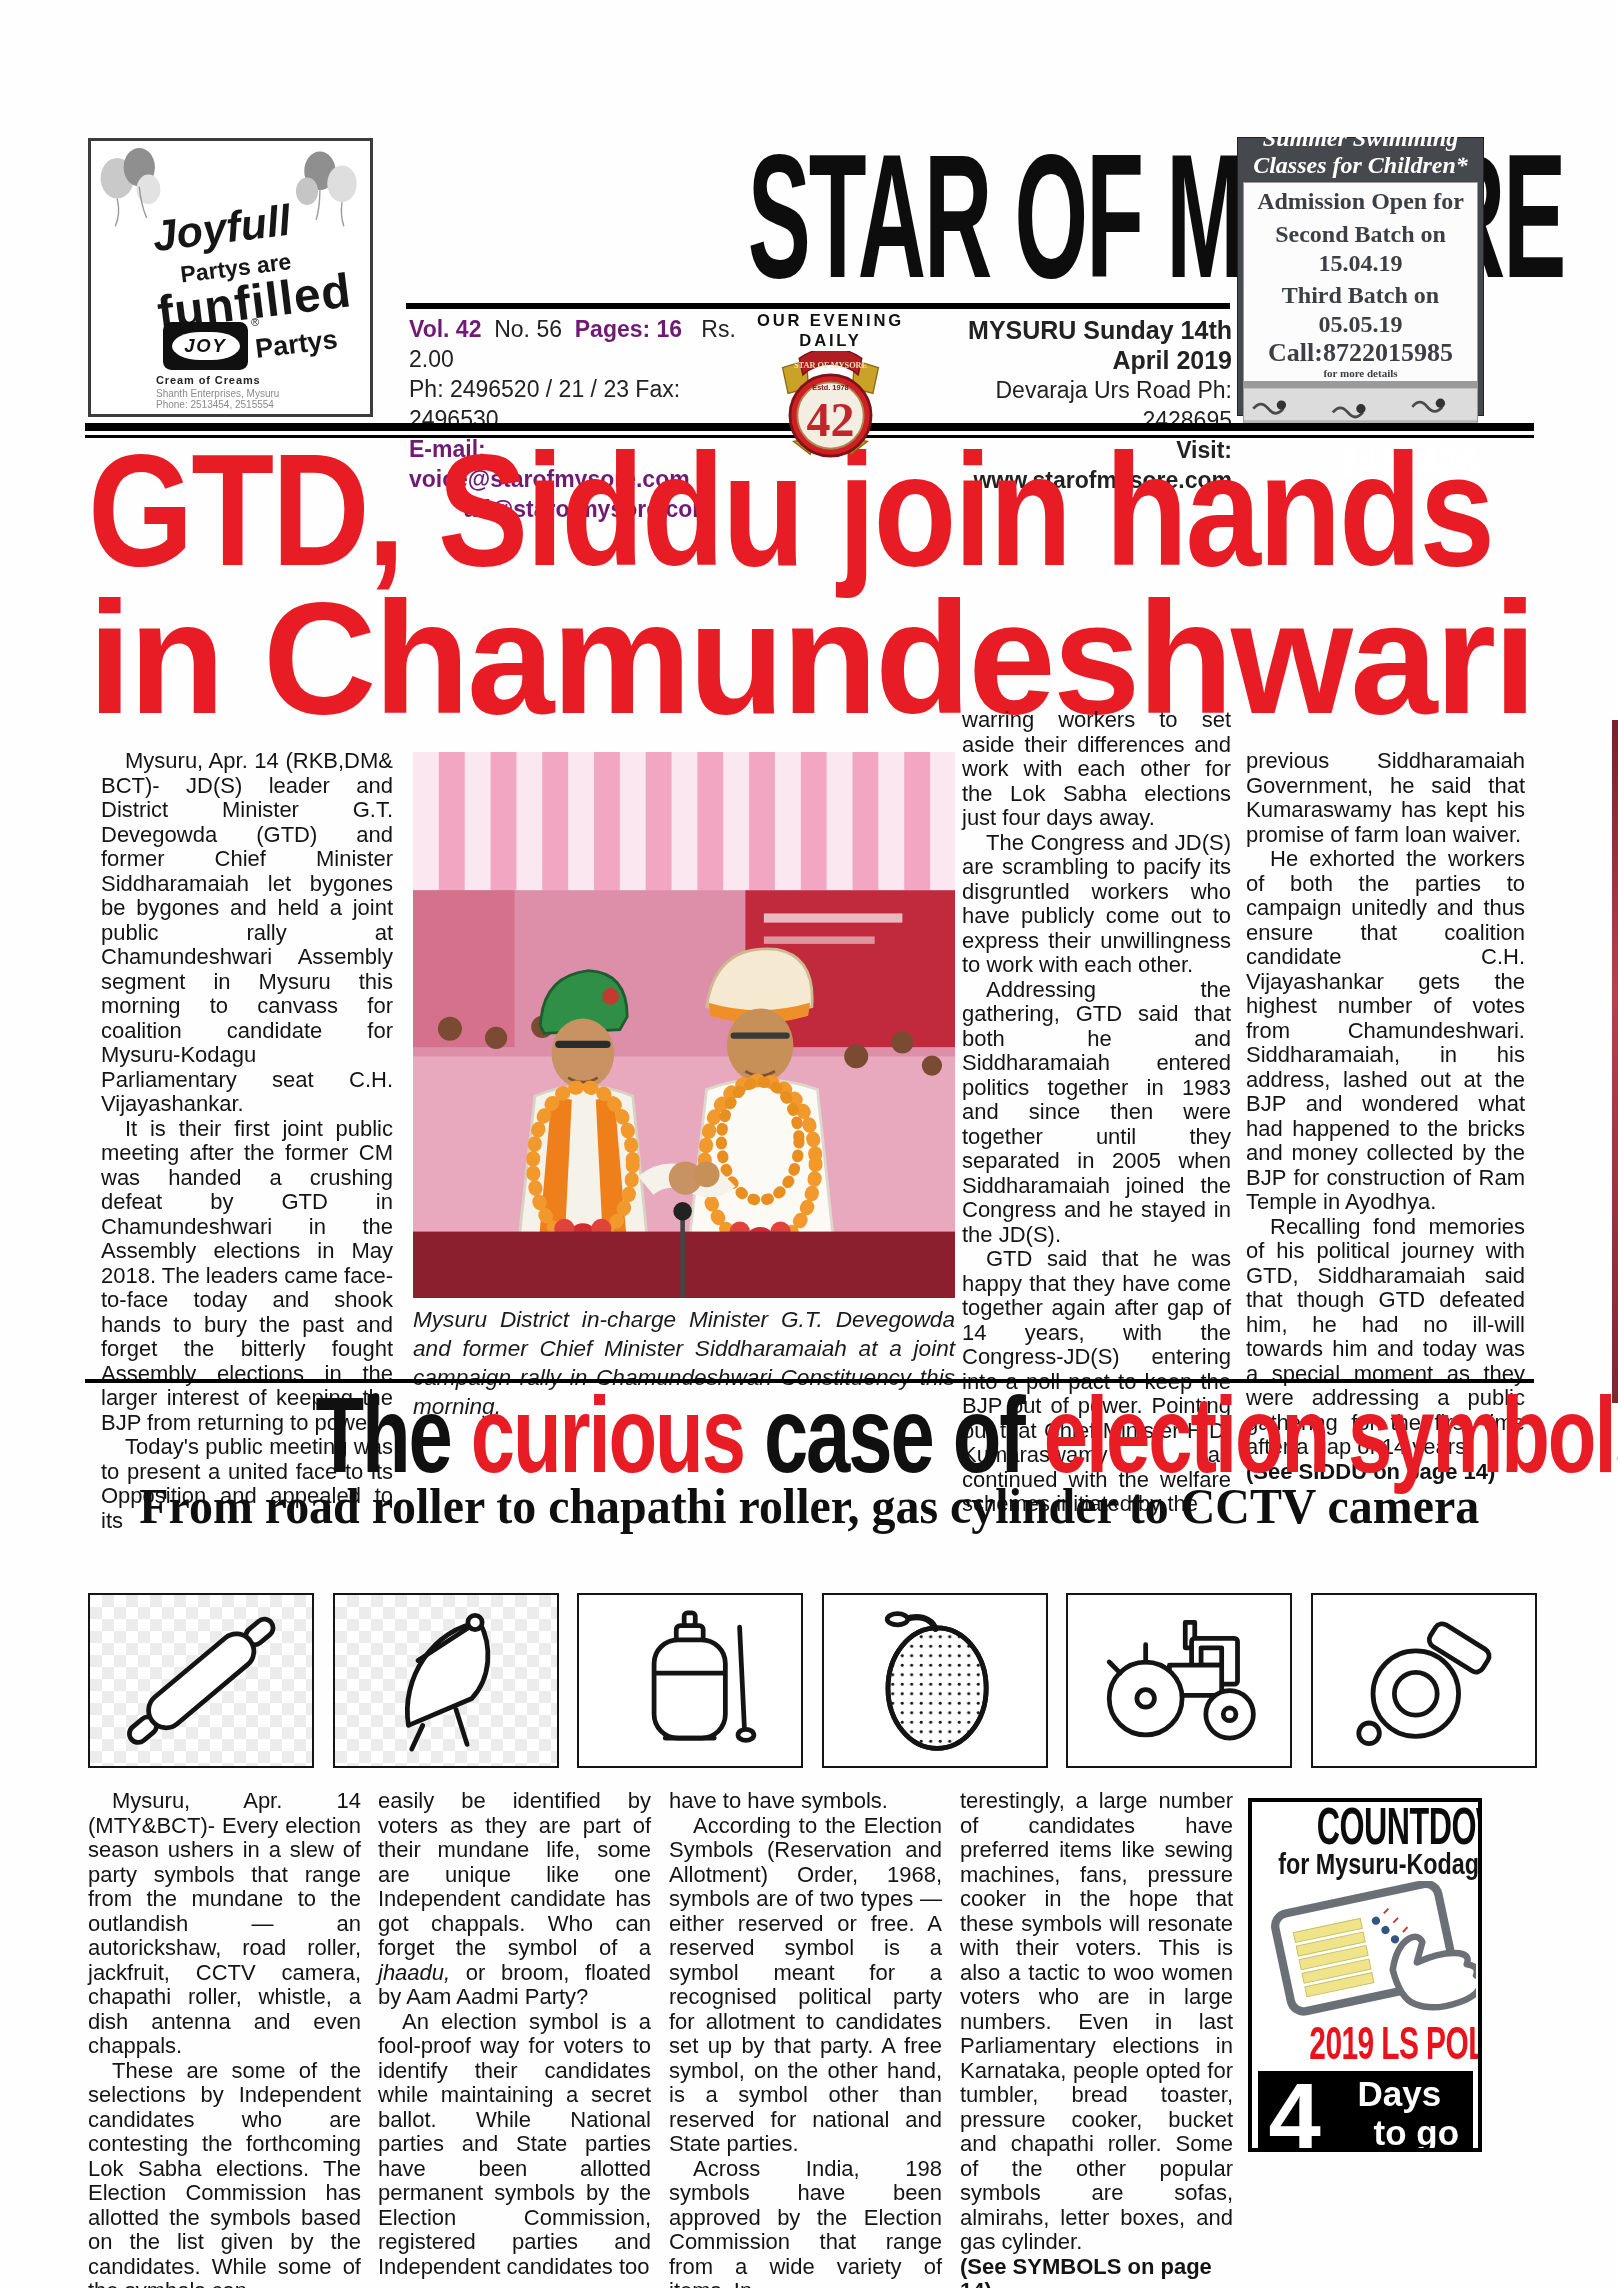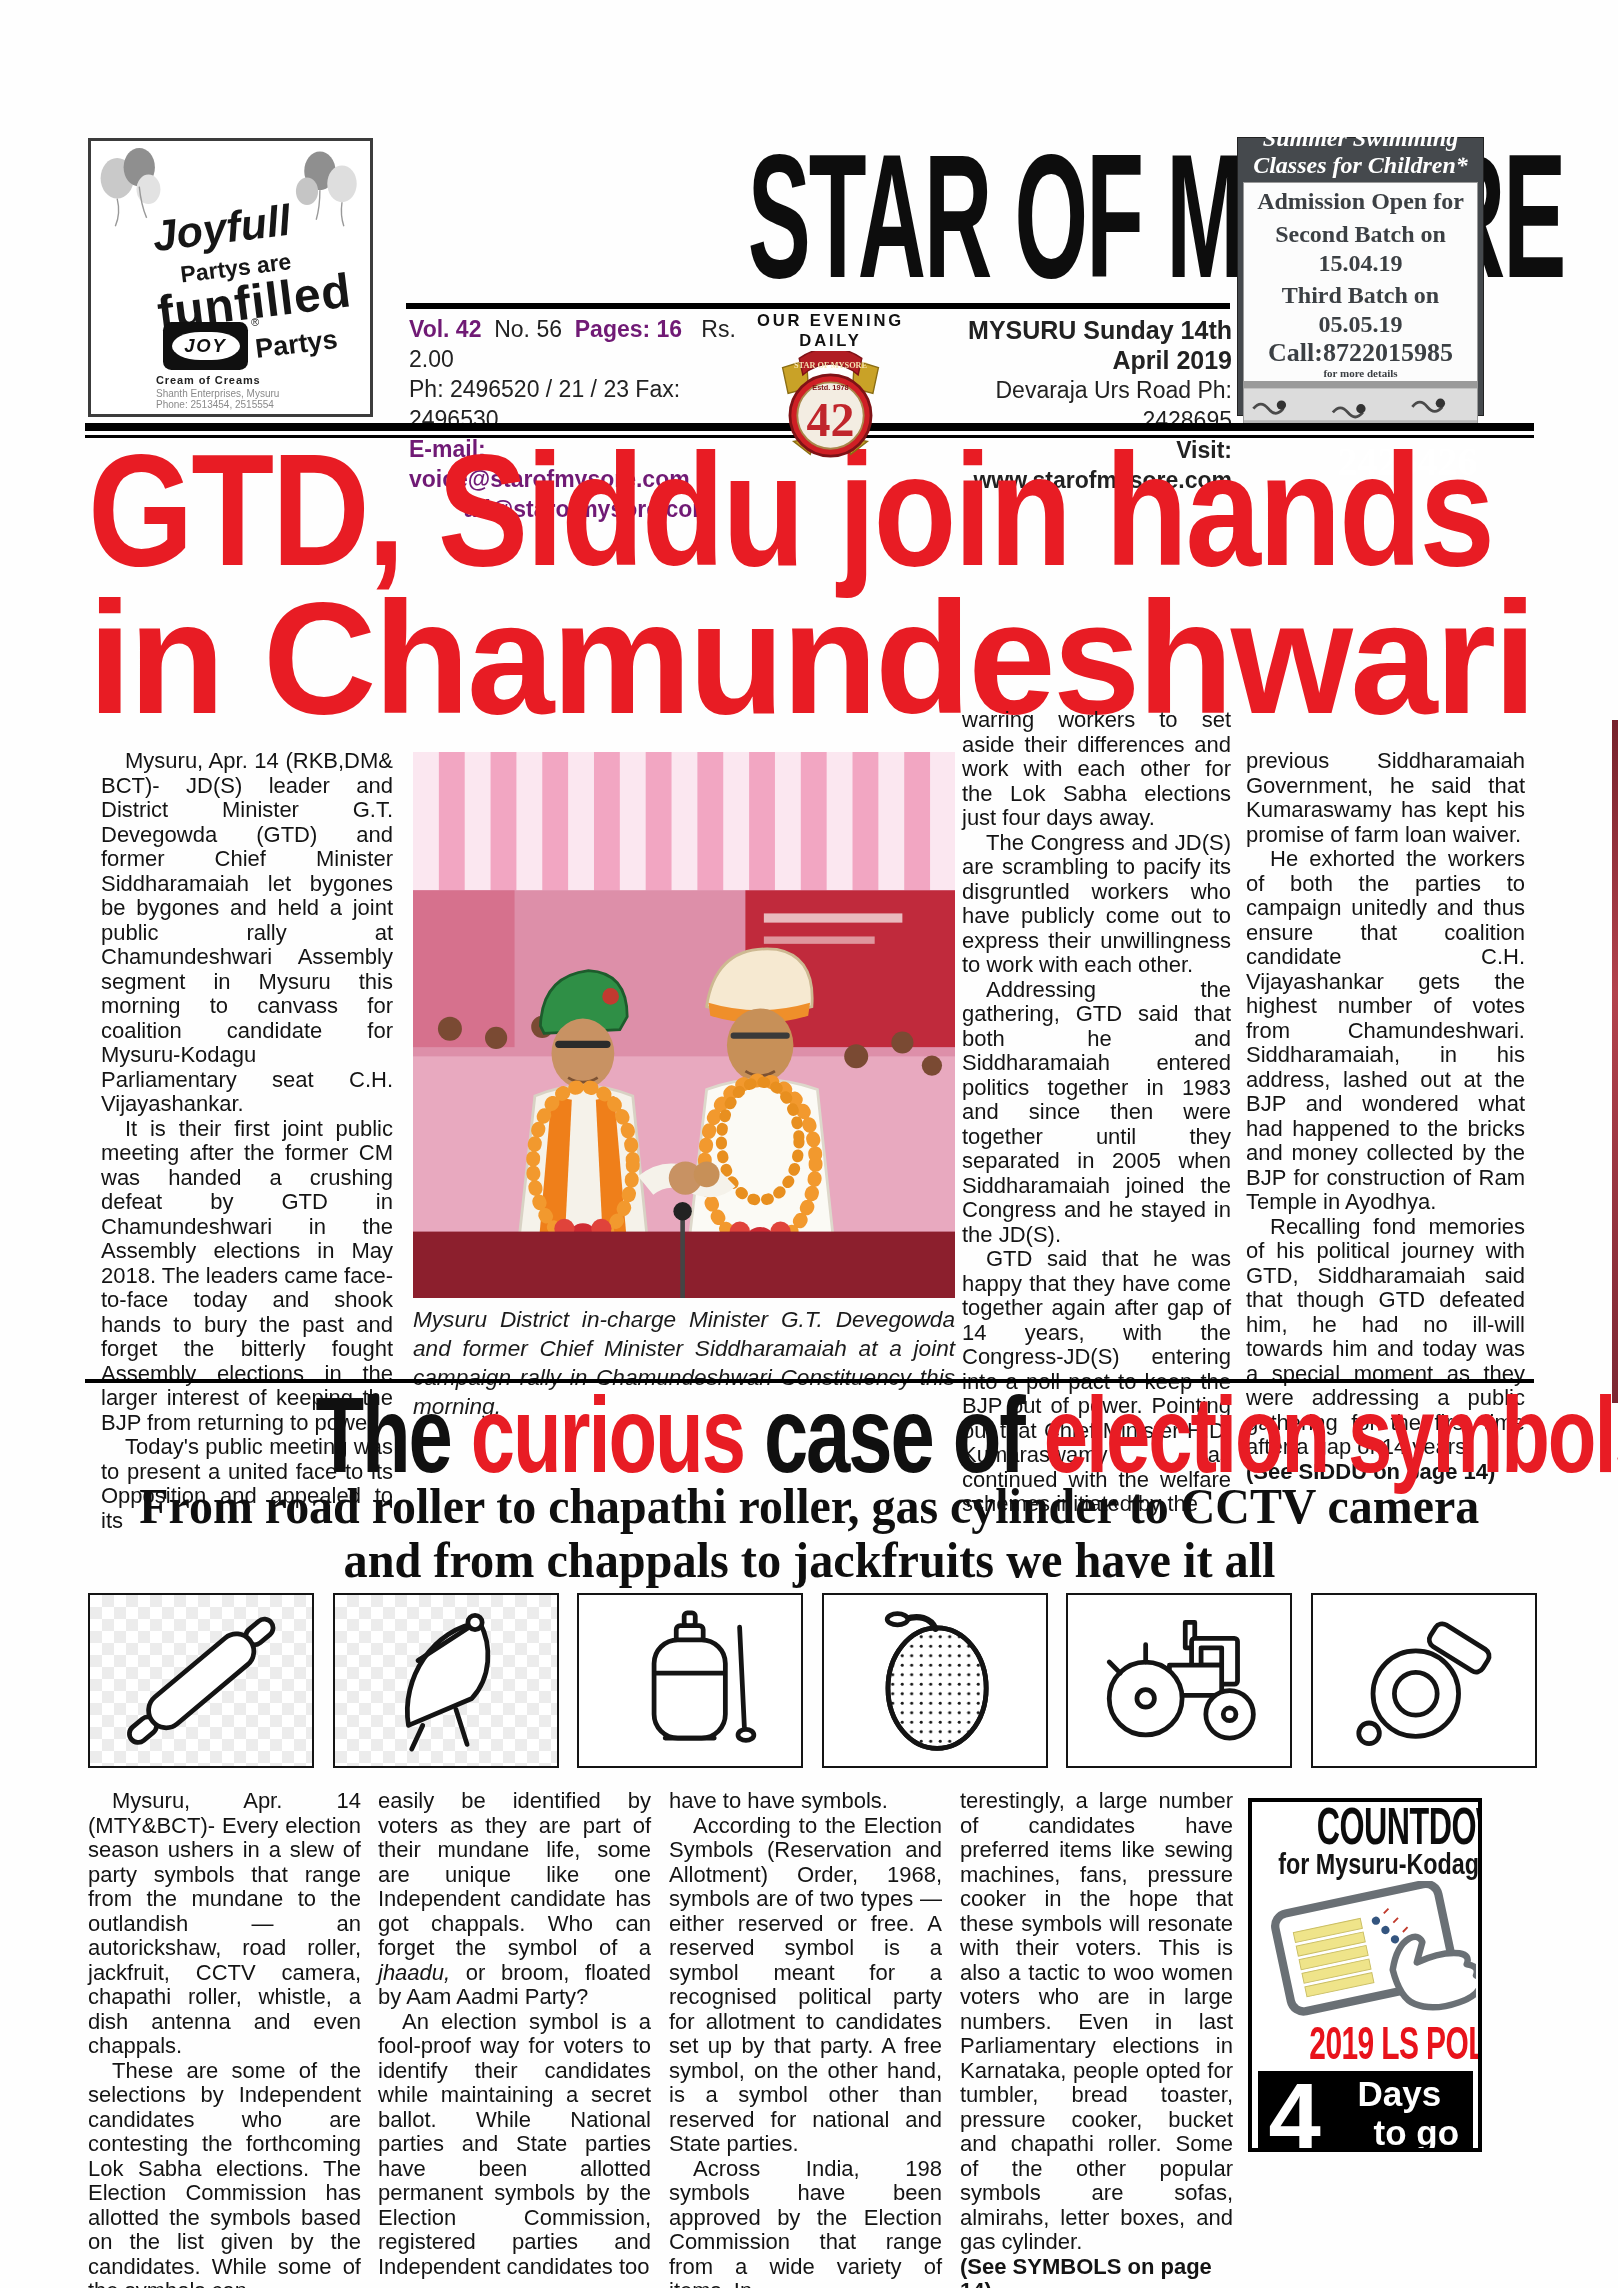--- a/index.html
+++ b/index.html
@@ -284,21 +284,20 @@
     <p class="see">(See SIDDU on page 14)</p>
   </div>
 
   <div class="abs rule2"></div>
 
   <div class="abs hl2">
     <span class="w" data-fit="1455" style="transform: scaleX(0.744293);"><span class="k">The </span><span class="r">curious </span><span class="k">case of </span><span class="r">election symbols</span></span>
   </div>
   <div class="abs subhead">
     <div class="ln"><span data-fit="1445" style="transform: scaleX(0.939322);">From road roller to chapathi roller, gas cylinder to CCTV camera</span></div>
-    <div class="ln"><span data-fit="1005" style="transform: scaleX(0.946035);">and from chappals to jackfruits we have it all</span></div>
   </div>
 
   <div class="abs symrow">
     <div class="symbox checker" title="Chapathi roller">
       <svg viewBox="0 0 210 190">
         <g class="icon" transform="rotate(-40 105 95)">
           <rect x="-10" y="85" width="38" height="22" rx="11"></rect>
             <rect x="182" y="85" width="38" height="22" rx="11"></rect>
           <rect x="25" y="74" width="160" height="44" rx="22"></rect>
         </g>

